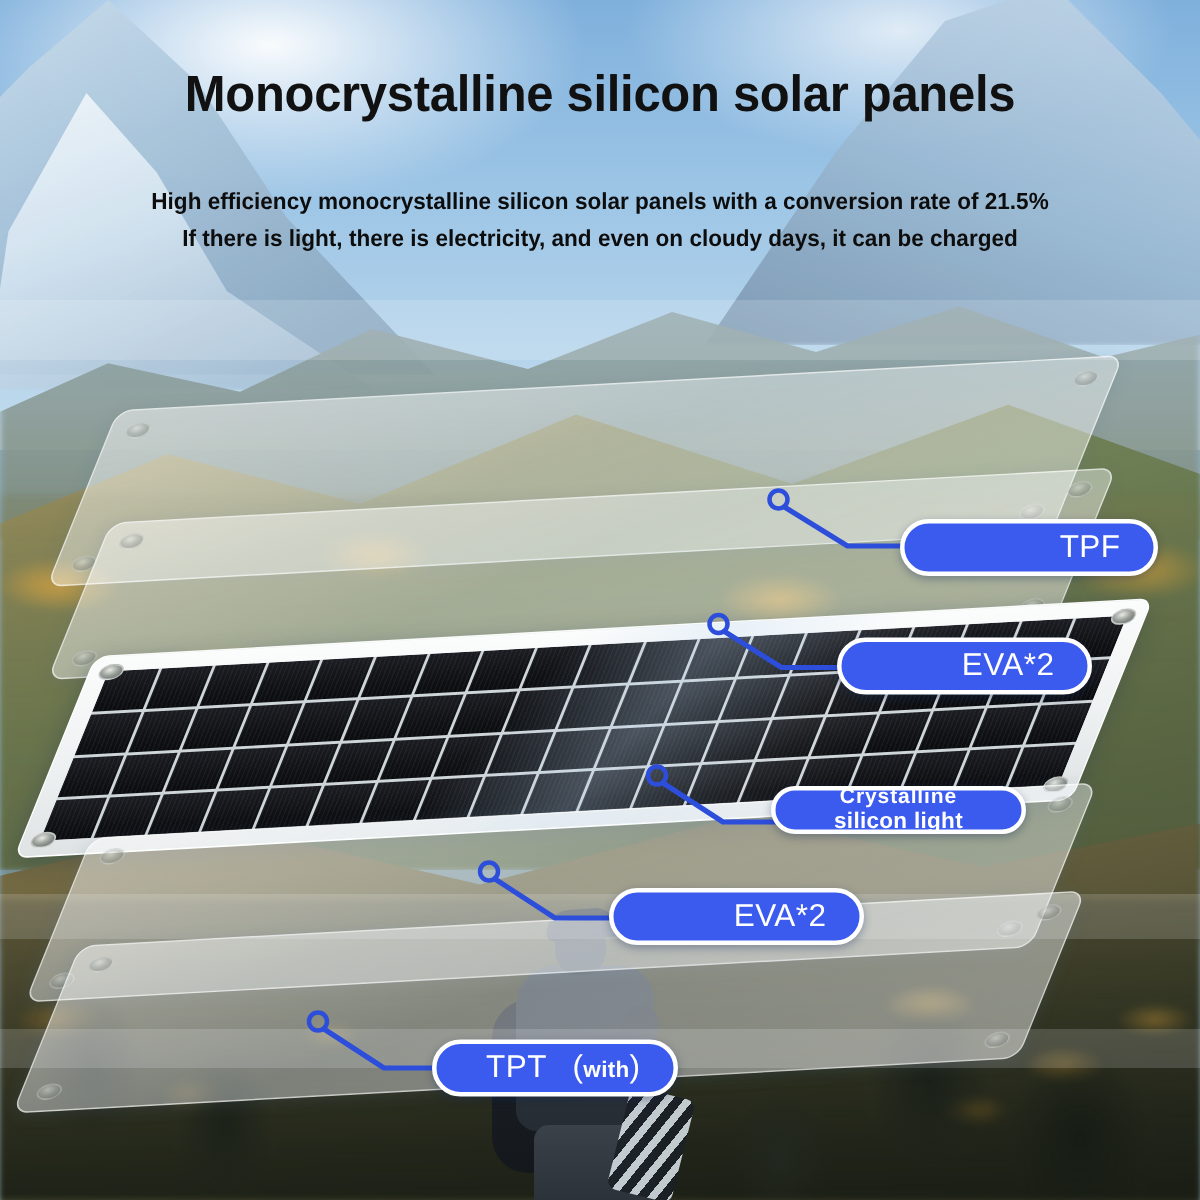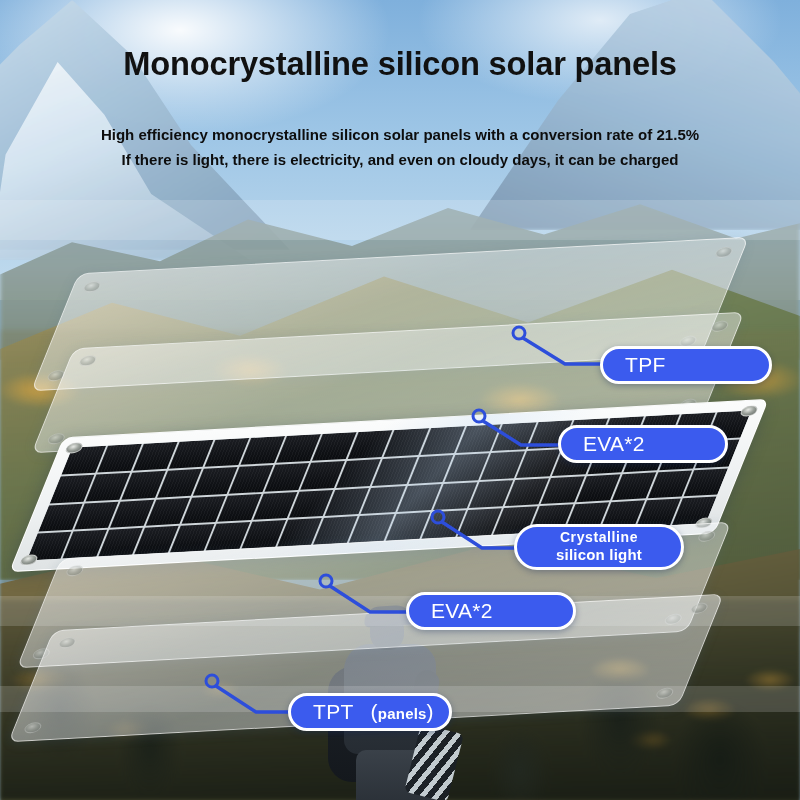--- a/index.html
+++ b/index.html
@@ -187,29 +187,29 @@
     background:repeating-linear-gradient(90deg, rgba(255,255,255,.045) 0 1px, transparent 1px 3px);
   }
   #glare {
     position:absolute; inset:0; pointer-events:none;
     background:linear-gradient(118deg, rgba(255,255,255,0) 42%, rgba(190,215,240,.30) 55%, rgba(255,255,255,.05) 70%, rgba(255,255,255,0) 78%);
   }
 
   
   .callout { position:absolute; }
   .pill {
-    position:absolute; display:flex; align-items:center; justify-content:flex-start;
+    position:absolute; display:flex; align-items:center; justify-content:flex-end;
     background:#3b5bee; color:#ffffff;
     border:3px solid #ffffff; border-radius:24px;
     box-shadow:0 2px 6px rgba(20,40,90,.35);
     white-space:nowrap;
   }
   .pill.one-line { height:38px; padding:0 22px; font-size:21px; letter-spacing:.3px; }
   .pill.two-line {
-    height:46px; padding:0 20px; flex-direction:column; justify-content:center;
+    height:32px; padding:0 20px; flex-direction:column; justify-content:center;
     font-size:14px; font-weight:bold; line-height:1.25; letter-spacing:.6px;
   }
   .pill .sub { font-size:15px; font-weight:bold; letter-spacing:.2px; }
   .leader { position:absolute; overflow:visible; }
   .leader path { fill:none; stroke:#2d4edb; stroke-width:3.4; stroke-linecap:round; stroke-linejoin:round; }
   .leader circle { fill:none; stroke:#2d4edb; stroke-width:3; }
 
   
   #title {
     position:absolute; left:0; top:44px; width:800px; text-align:center;
@@ -411,21 +411,21 @@
     </div>
   </div>
 
   <div class="callout">
     <svg class="leader" style="left:198px;top:669px;" width="115" height="60">
       <circle cx="14" cy="12" r="6"></circle>
       <path d="M18,17 L58,43 L104,43"></path>
     </svg>
     <div class="pill one-line" style="left:288px;top:693px;width:164px;gap:17px;">
       <span>TPT</span>
-      <span>(<span class="sub">panels</span>)</span>
+      <span>(<span class="sub">with</span>)</span>
     </div>
   </div>
 
   <div id="title">Monocrystalline silicon solar panels</div>
   <div id="subtitle">
     <div>High efficiency monocrystalline silicon solar panels with a conversion rate of 21.5%</div>
     <div>If there is light, there is electricity, and even on cloudy days, it can be charged</div>
   </div>
 
 </div>

